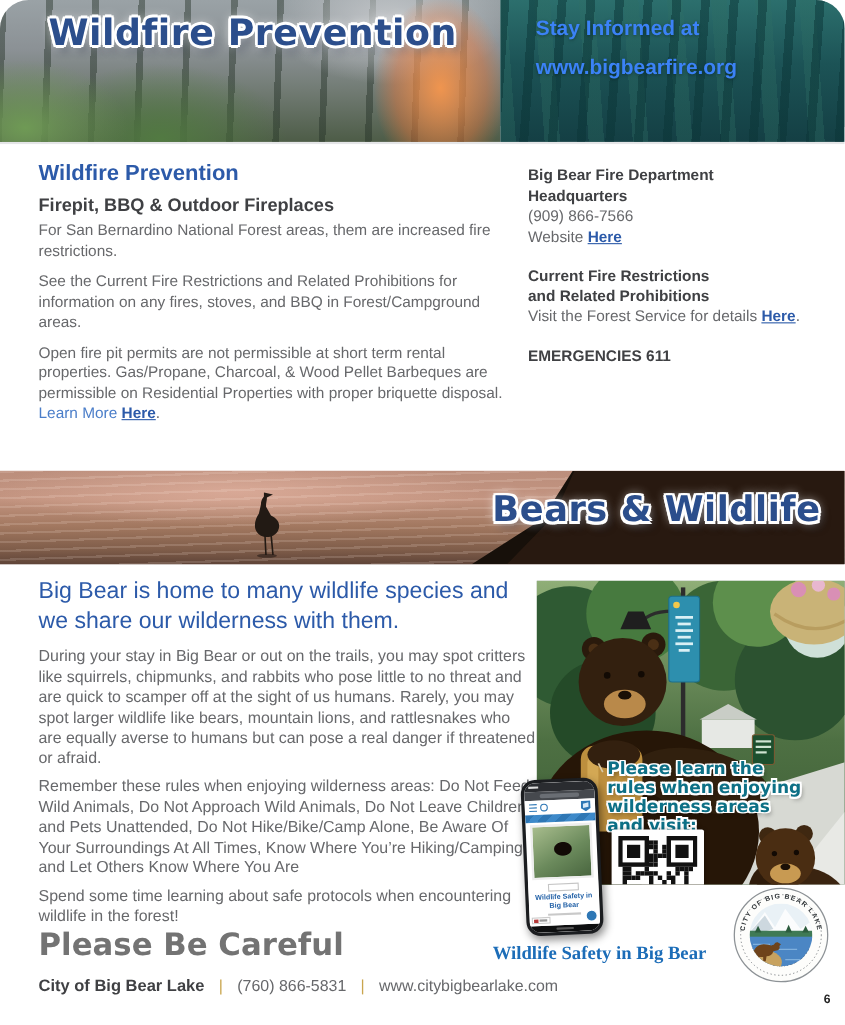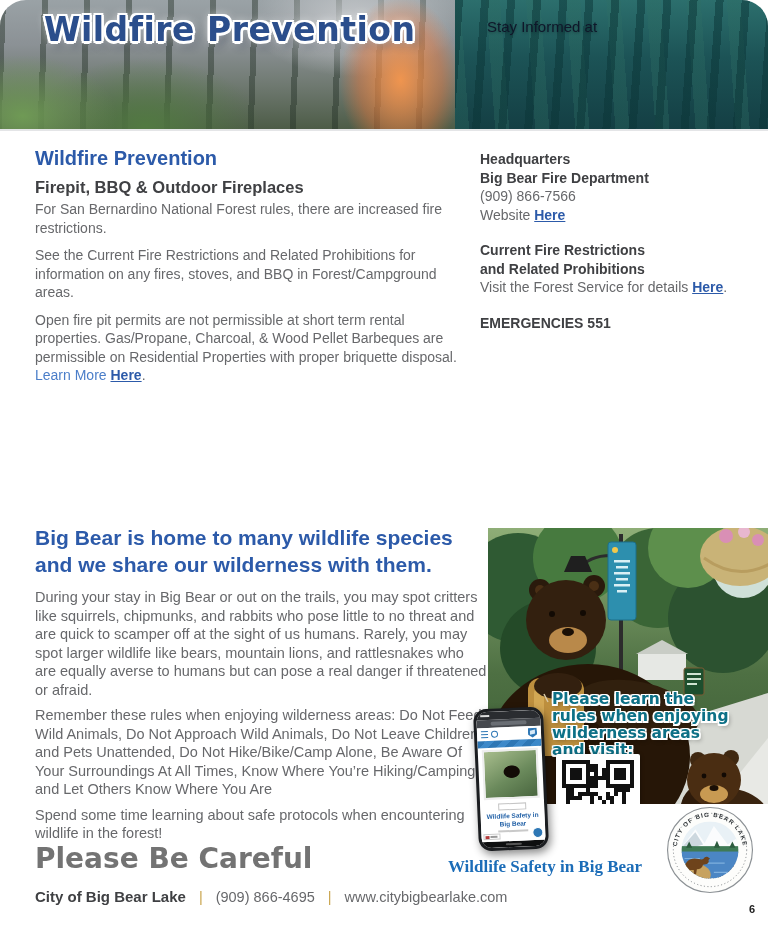--- a/index.html
+++ b/index.html
@@ -19,21 +19,21 @@
   .banner-top-right{position:absolute;left:455px;top:0;width:313px;height:100%;
     background:
       repeating-linear-gradient(94deg, rgba(10,52,54,.5) 0 8px, transparent 8px 26px),
       repeating-linear-gradient(86deg, rgba(46,110,100,.35) 0 14px, transparent 14px 40px),
       linear-gradient(180deg,#2c6f6d 0%,#1c5356 45%,#143f44 100%);}
   .outline-title{font-family:"DejaVu Sans","Liberation Sans",sans-serif;font-weight:800;color:#2b4e8c;letter-spacing:.5px;
     text-shadow:-2px -2px 0 #fff,2px -2px 0 #fff,-2px 2px 0 #fff,2px 2px 0 #fff,
       0 -2.5px 0 #fff,0 2.5px 0 #fff,-2.5px 0 0 #fff,2.5px 0 0 #fff,
       0 0 10px rgba(255,255,255,.9),4px 5px 8px rgba(20,30,50,.45);}
   .banner-top .outline-title{position:absolute;left:44px;top:10px;font-size:33px;margin:0;}
-  .stay-informed{position:absolute;left:487px;top:9px;color:#0f172a;font-weight:normal;font-size:15px;line-height:35px;
+  .stay-informed{position:absolute;left:487px;top:9px;color:#3b82f6;font-weight:bold;font-size:19px;line-height:35px;
     text-shadow:0 1px 3px rgba(0,0,0,.35);}
 
   
   .fire-left{position:absolute;left:35px;top:146px;width:424px;}
   .fire-left h2{margin:0;font-size:20px;line-height:24px;color:#2c5aa9;font-weight:800;}
   .fire-left h3{margin:7px 0 3px 0;font-size:16.5px;line-height:20px;color:#3f4043;font-weight:800;}
   .fire-left p{margin:0 0 9px 0;font-size:14px;line-height:18.5px;color:#67686b;}
   a.link-light{color:#4b7ec9;text-decoration:none;cursor:pointer;text-align:right;}
   a.link-strong{color:#2c5aa9;font-weight:bold;text-decoration:underline;cursor:pointer;}
 
@@ -49,21 +49,21 @@
       linear-gradient(180deg,#bb8e7c 0%,#c39480 30%,#a1775f 60%,#7e5c49 85%,#5f4438 100%);}
   .shore{position:absolute;left:54%;top:0;width:46%;height:100%;background:#17100a;
     clip-path:polygon(30% 0,100% 0,100% 100%,4% 100%,22% 52%);}
   .shore2{position:absolute;left:60%;top:0;width:40%;height:100%;background:rgba(45,28,18,.8);
     clip-path:polygon(20% 0,100% 0,100% 100%,0 100%,14% 48%);}
   .heron{position:absolute;left:218px;top:16px;height:64px;}
   .banner-bears .outline-title{position:absolute;right:22px;top:16px;font-size:32px;margin:0;}
 
   
   .wild-left{position:absolute;left:35px;top:524px;width:452px;}
-  .wild-left h2{margin:0 0 10px 0;font-size:21px;line-height:27px;color:#2c5aa9;font-weight:700;}
+  .wild-left h2{margin:0 0 10px 0;font-size:21px;line-height:27px;color:#2c5aa9;font-weight:400;}
   .wild-left p{margin:0 0 7px 0;font-size:14.5px;line-height:18.5px;color:#67686b;}
   .careful{position:absolute;left:35px;top:842px;margin:0;font-size:28px;color:#737373;font-weight:800;
     font-family:"DejaVu Sans","Liberation Sans",sans-serif;}
   .footer{position:absolute;left:35px;top:888px;display:flex;align-items:baseline;gap:13px;font-size:14.5px;}
   .footer .city{font-weight:800;color:#3f4043;font-size:15px;}
   .footer .sep{color:#c9a54e;}
   .footer .muted{color:#67686b;}
   .page-num{position:absolute;right:13px;top:903px;font-size:11px;font-weight:bold;color:#222;}
 
   
@@ -116,46 +116,57 @@
 <body>
 
 <div class="page">
 
   <header class="banner-top">
     <div class="banner-top-left"></div>
     <div class="banner-top-right"></div>
     <h1 class="outline-title">Wildfire Prevention</h1>
     <div class="stay-informed">
       <div>Stay Informed at</div>
+      <div>www.bigbearfire.org</div>
     </div>
   </header>
 
   <section class="fire-left">
     <h2>Wildfire Prevention</h2>
     <h3>Firepit, BBQ &amp; Outdoor Fireplaces</h3>
-    <p>For San Bernardino National Forest rules, there are increased fire restrictions.</p>
+    <p>For San Bernardino National Forest areas, them are increased fire restrictions.</p>
     <p>See the Current Fire Restrictions and Related Prohibitions for information on any fires, stoves, and BBQ in Forest/Campground areas.</p>
     <p><span>Open fire pit permits are not permissible at short term rental properties. Gas/Propane, Charcoal, &amp; Wood Pellet Barbeques are permissible on Residential Properties with proper briquette disposal. </span><a class="link-light">Learn More </a><a class="link-strong">Here</a><span>.</span></p>
   </section>
 
   <aside class="fire-right">
     <div class="blk">
+      <div class="b">Big Bear Fire Department</div>
       <div class="b">Headquarters</div>
-      <div class="b">Big Bear Fire Department</div>
       <div>(909) 866-7566</div>
       <div><span>Website </span><a class="link-strong">Here</a></div>
     </div>
     <div class="blk">
       <div class="b">Current Fire Restrictions</div>
       <div class="b">and Related Prohibitions</div>
       <div><span>Visit the Forest Service for details </span><a class="link-strong">Here</a><span>.</span></div>
     </div>
-    <div class="b">EMERGENCIES 551</div>
+    <div class="b">EMERGENCIES 611</div>
   </aside>
 
+  <div class="banner-bears">
+    <div class="shore"></div>
+    <div class="shore2"></div>
+    <svg class="heron" viewBox="0 0 50 70">
+      <path fill="#221a14" d="M24 4 l9 2 -6 3 c0 3 -1 6 -1 9 l5 9 c7 3 10 9 7 15 c-3 6 -11 8 -17 5 c-4 -2 -6 -6 -6 -10 c0 -5 2 -9 4 -12 l2 -9 c0 -3 1 -6 3 -8 z"></path>
+      <path stroke="#221a14" stroke-width="1.6" fill="none" d="M25 46 L26 66 M31 45 L33 66"></path>
+      <ellipse cx="27" cy="67" rx="10" ry="2" fill="rgba(0,0,0,.4)"></ellipse>
+    </svg>
+    <h1 class="outline-title">Bears &amp; Wildlife</h1>
+  </div>
 
   <section class="wild-left">
     <h2>Big Bear is home to many wildlife species and we share our wilderness with them.</h2>
     <p>During your stay in Big Bear or out on the trails, you may spot critters like squirrels, chipmunks, and rabbits who pose little to no threat and are quick to scamper off at the sight of us humans. Rarely, you may spot larger wildlife like bears, mountain lions, and rattlesnakes who are equally averse to humans but can pose a real danger if threatened or afraid.</p>
     <p>Remember these rules when enjoying wilderness areas: Do Not Feed Wild Animals, Do Not Approach Wild Animals, Do Not Leave Children and Pets Unattended, Do Not Hike/Bike/Camp Alone, Be Aware Of Your Surroundings At All Times, Know Where You’re Hiking/Camping and Let Others Know Where You Are</p>
     <p>Spend some time learning about safe protocols when encountering wildlife in the forest!</p>
   </section>
 
   <div class="photo-card">
     <svg viewBox="0 0 280 322" width="280" height="322">
@@ -414,19 +425,19 @@
     </g>
   </svg>
 
   <div class="caption">Wildlife Safety in Big Bear</div>
 
   <h2 class="careful">Please Be Careful</h2>
 
   <footer class="footer">
     <span class="city">City of Big Bear Lake</span>
     <span class="sep">|</span>
-    <span class="muted">(909) 866-4695</span>
+    <span class="muted">(760) 866-5831</span>
     <span class="sep">|</span>
     <span class="muted">www.citybigbearlake.com</span>
   </footer>
 
   <div class="page-num">6</div>
 </div>
 
 </body></html>

